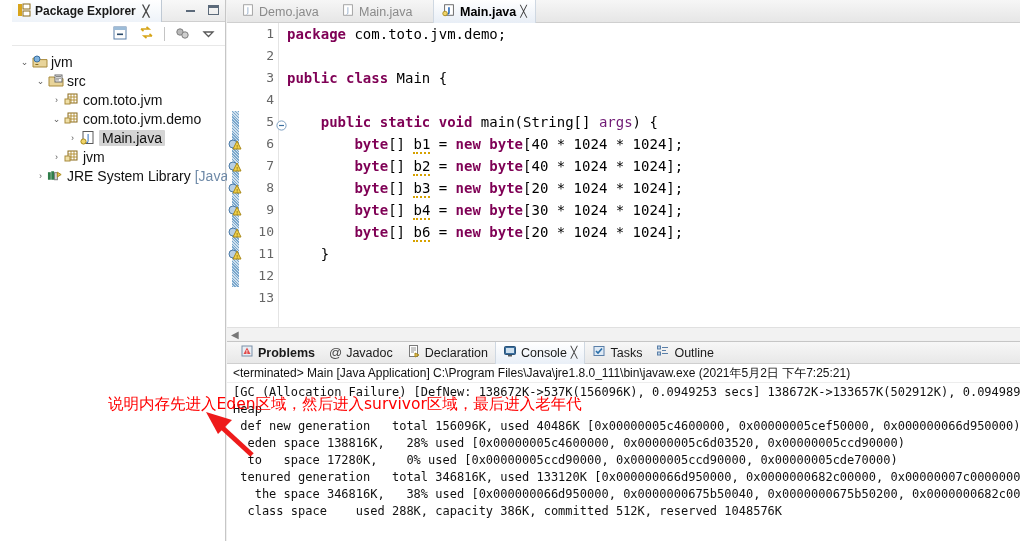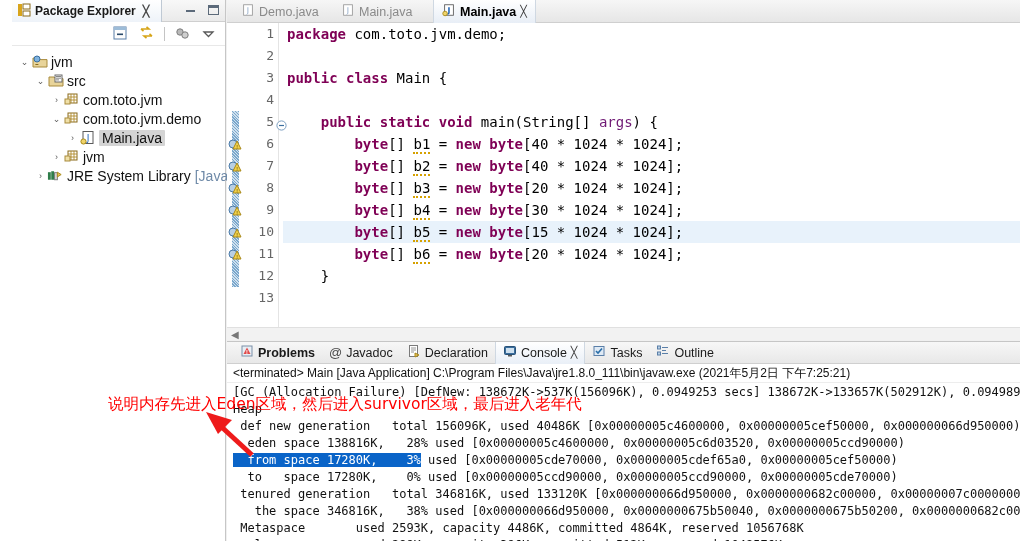--- a/index.html
+++ b/index.html
@@ -408,21 +408,20 @@
       <div class="ed-code">
         <div class="cl"><span class="kw">package</span> com.toto.jvm.demo;</div>
         <div class="cl"></div>
         <div class="cl"><span class="kw">public class</span> Main {</div>
         <div class="cl"></div>
         <div class="cl">    <span class="kw">public static void</span> main(String[] <span class="param">args</span>) {</div>
         <div class="cl">        <span class="kw">byte</span>[] <span class="varund">b1</span> = <span class="kw">new byte</span>[40 * 1024 * 1024];</div>
         <div class="cl">        <span class="kw">byte</span>[] <span class="varund">b2</span> = <span class="kw">new byte</span>[40 * 1024 * 1024];</div>
         <div class="cl">        <span class="kw">byte</span>[] <span class="varund">b3</span> = <span class="kw">new byte</span>[20 * 1024 * 1024];</div>
         <div class="cl">        <span class="kw">byte</span>[] <span class="varund">b4</span> = <span class="kw">new byte</span>[30 * 1024 * 1024];</div>
-        <div class="cl hl">        <span class="kw">byte</span>[] <span class="varund">b5</span> = <span class="kw">new byte</span>[15 * 1024 * 1024];</div>
         <div class="cl">        <span class="kw">byte</span>[] <span class="varund">b6</span> = <span class="kw">new byte</span>[20 * 1024 * 1024];</div>
         <div class="cl">    }</div>
         <div class="cl"></div>
       </div>
 
       <div class="ed-hscroll">
         <span class="arrow">◀</span>
       </div>
     </div>
   </div>
@@ -485,25 +484,23 @@
       </div>
     </div>
 
     <div class="console-head">&lt;terminated&gt; Main [Java Application] C:\Program Files\Java\jre1.8.0_111\bin\javaw.exe (2021年5月2日 下午7:25:21)</div>
 
     <div class="console-body">
       <div class="conline">[GC (Allocation Failure) [DefNew: 138672K-&gt;537K(156096K), 0.0949253 secs] 138672K-&gt;133657K(502912K), 0.0949896 sec</div>
       <div class="conline">Heap</div>
       <div class="conline"> def new generation   total 156096K, used 40486K [0x00000005c4600000, 0x00000005cef50000, 0x000000066d950000)</div>
       <div class="conline">  eden space 138816K,   28% used [0x00000005c4600000, 0x00000005c6d03520, 0x00000005ccd90000)</div>
-      <div class="conline"><span class="consel">  from space 17280K,    3%</span><span> used [0x00000005cde70000, 0x00000005cdef65a0, 0x00000005cef50000)</span></div>
       <div class="conline">  to   space 17280K,    0% used [0x00000005ccd90000, 0x00000005ccd90000, 0x00000005cde70000)</div>
       <div class="conline"> tenured generation   total 346816K, used 133120K [0x000000066d950000, 0x0000000682c00000, 0x00000007c0000000)</div>
       <div class="conline">   the space 346816K,   38% used [0x000000066d950000, 0x0000000675b50040, 0x0000000675b50200, 0x0000000682c00000)</div>
-      <div class="conline"> Metaspace       used 2593K, capacity 4486K, committed 4864K, reserved 1056768K</div>
       <div class="conline">  class space    used 288K, capacity 386K, committed 512K, reserved 1048576K</div>
     </div>
   </div>
 
   <div id="anno">
     <svg width="1020" height="541" style="position:absolute;left:0;top:0;">
       <g>
         <path d="M252 455 L214 420" stroke="#ee1b1b" stroke-width="5" fill="none"></path>
         <path d="M206 412 L232 420 L218 434 Z" fill="#ee1b1b"></path>
       </g>

